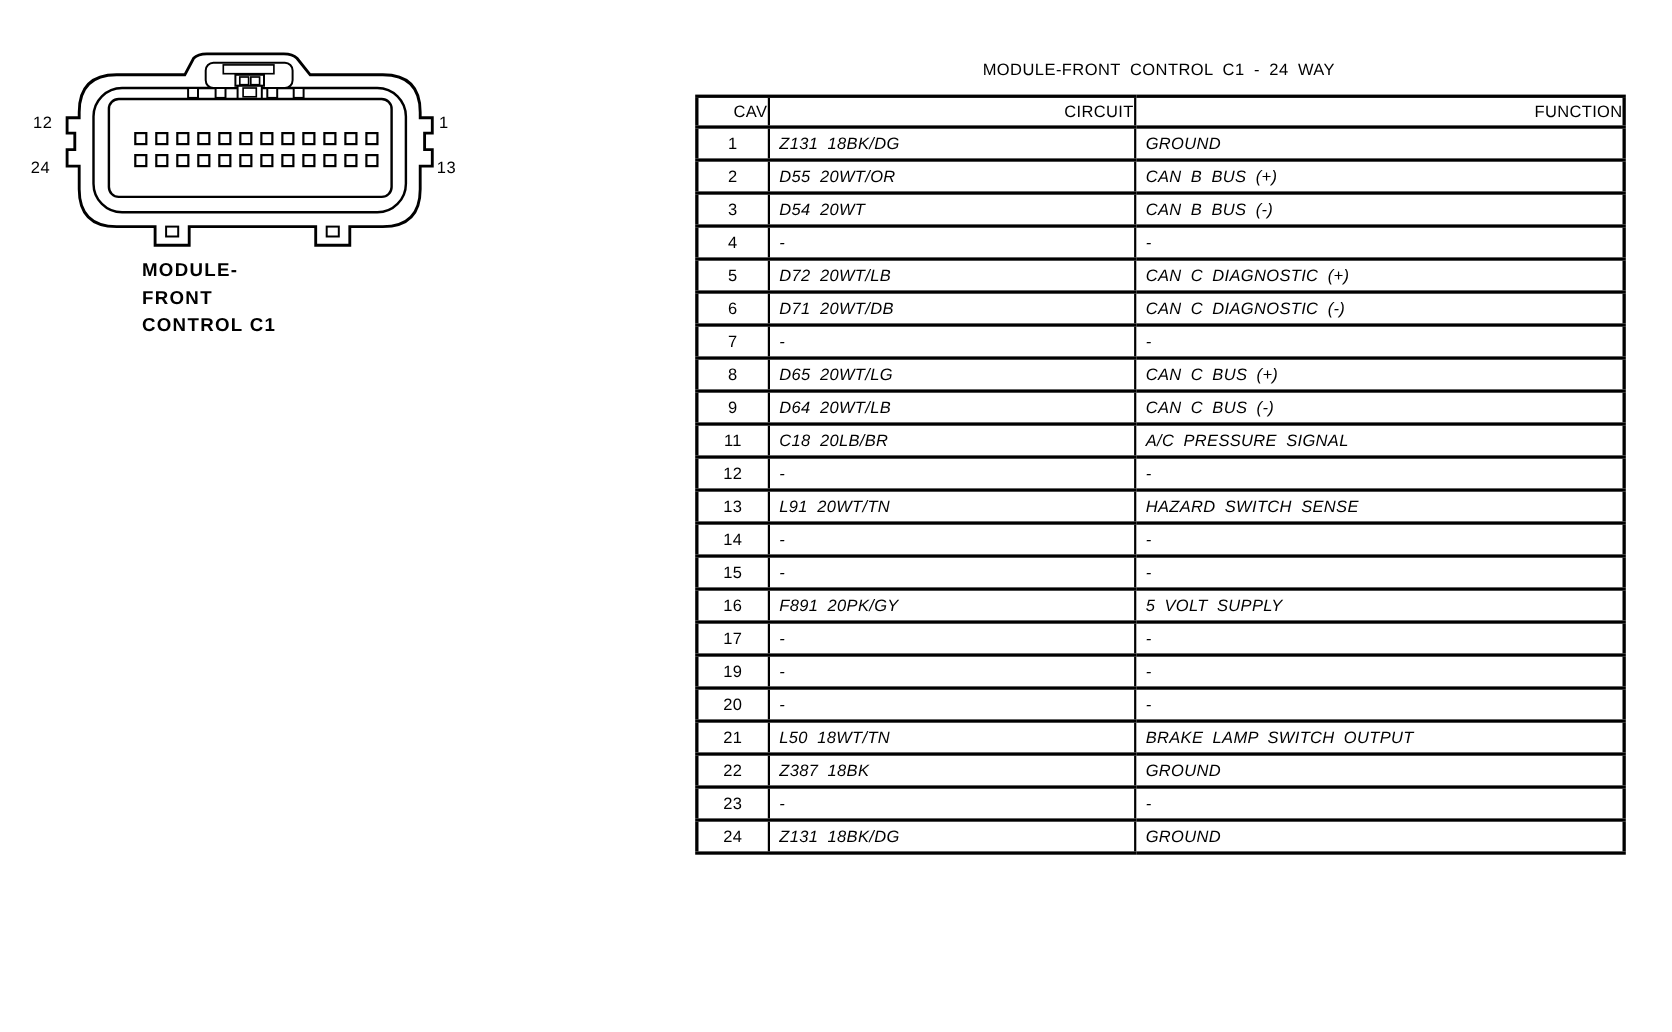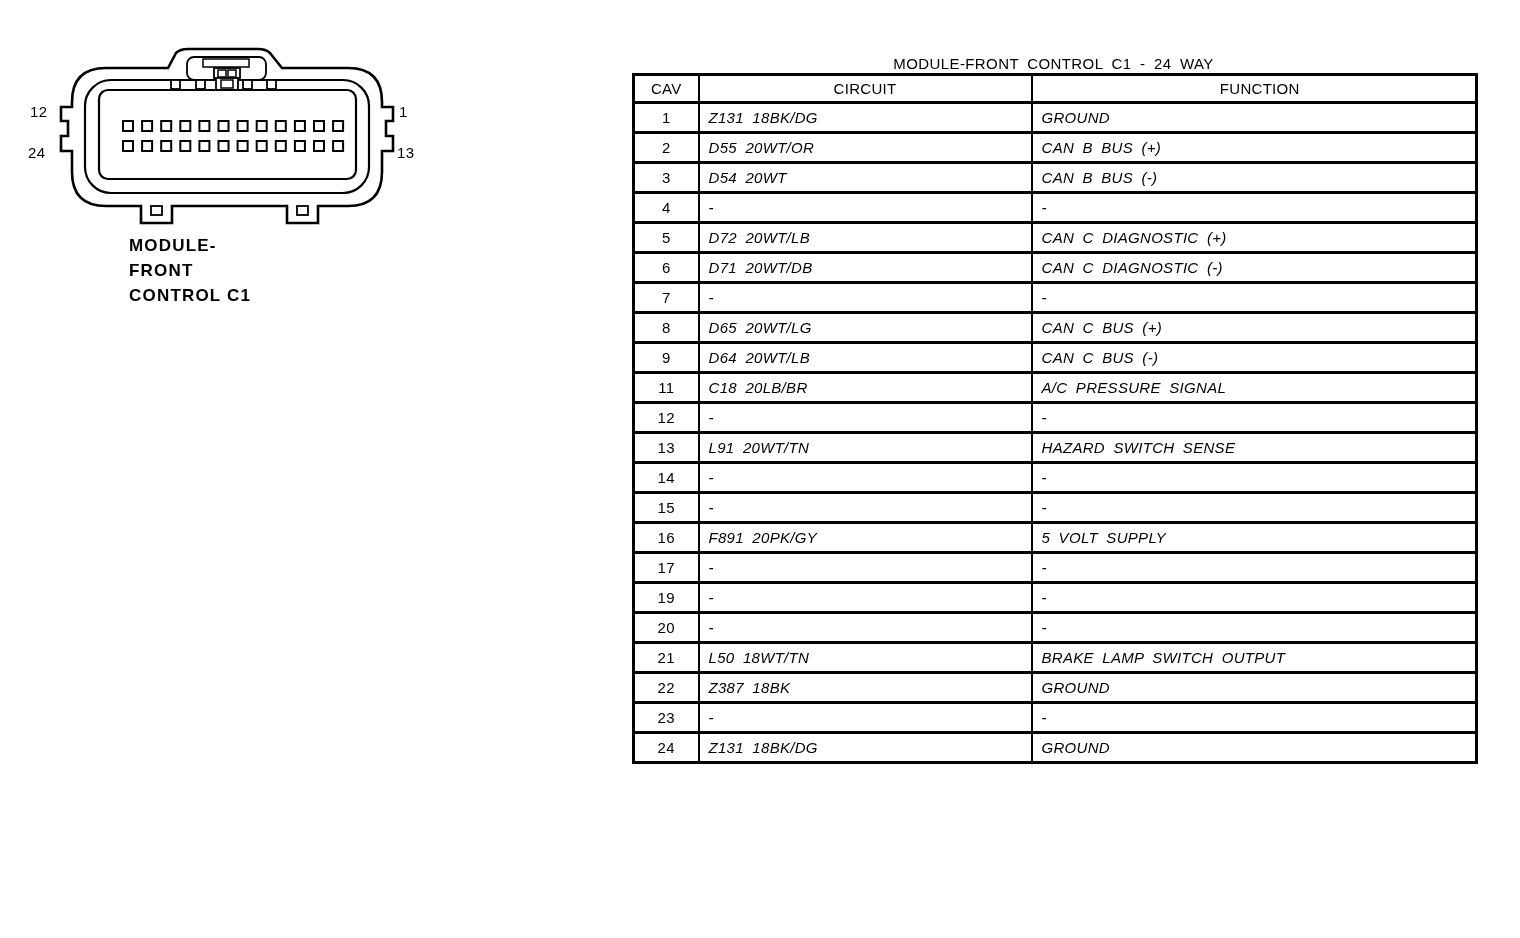--- a/index.html
+++ b/index.html
@@ -43,41 +43,42 @@
     letter-spacing: 1.2px;
     white-space: pre-line;
   }
 
   
   .pinout-panel { position: absolute; left: 632px; top: 55px; width: 843px; }
   .table-title {
     text-align: center;
     font-size: 15px; line-height: 18px;
     letter-spacing: 0.4px; word-spacing: 4px;
+    margin-bottom: 13px;
     white-space: nowrap;
   }
   .pinout-table {
     border-collapse: collapse;
     width: 843px;
     table-layout: fixed;
     border: 3px solid var(--ink);
   }
   .pinout-table th, .pinout-table td {
     border-left: 2px solid var(--ink);
     border-right: 2px solid var(--ink);
     border-top: 3px solid var(--ink);
     border-bottom: 3px solid var(--ink);
     font-size: 15px;
     font-weight: normal;
     letter-spacing: 0.3px; word-spacing: 4px;
     white-space: nowrap;
     overflow: hidden;
     vertical-align: middle;
   }
-  .pinout-table th { height: 28px; text-align: center; }
+  .pinout-table th { height: 28px; text-align: right; }
   .pinout-table td { height: 30px; }
   .col-cav      { width: 65px;  text-align: center; }
   .col-circuit  { width: 333px; }
   .col-function { width: 445px; padding-left: 12px; }
   td.col-circuit, td.col-function { text-align: left; padding-left: 9px; font-style: italic; }
 </style>
 </head>
 <body>
 
 <figure class="connector-figure">

